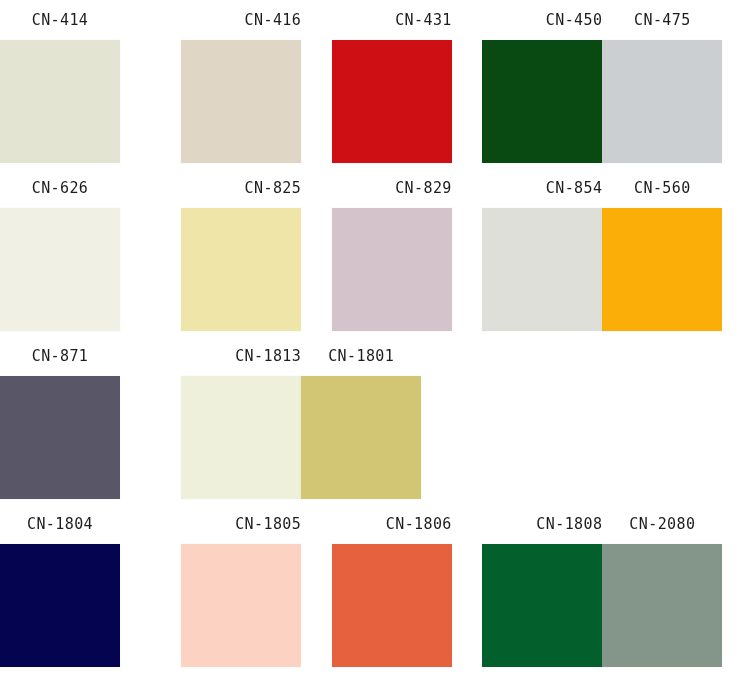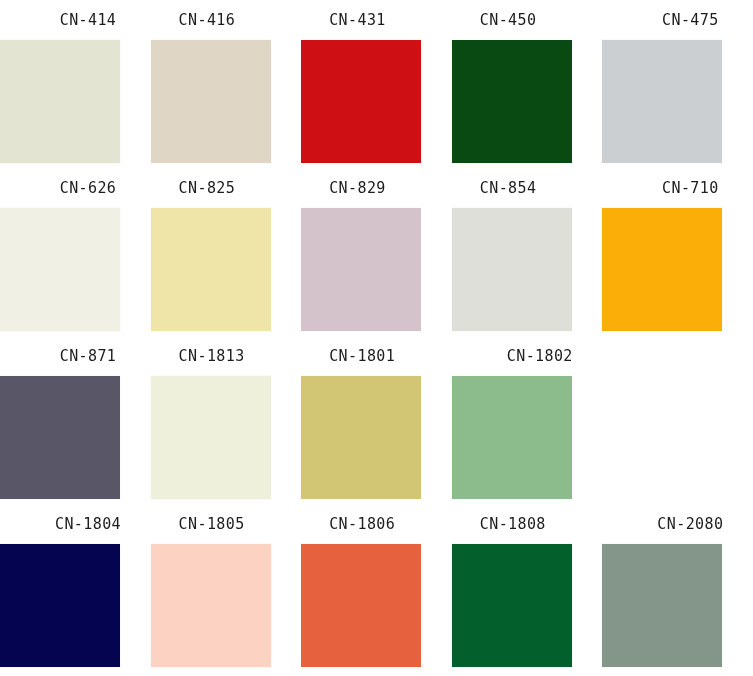--- a/index.html
+++ b/index.html
@@ -29,34 +29,33 @@
     height: 168px;
     box-sizing: border-box;
   }
 
   .swatch-cell {
     width: 150.6px;
     height: 168px;
     box-sizing: border-box;
     display: flex;
     flex-direction: column;
-    align-items: flex-start;
+    align-items: flex-end;
   }
 
   .swatch-label {
     height: 40px;
     line-height: 40px;
     font-size: 15px;
     letter-spacing: 0.4px;
     color: #1d1d1d;
     text-align: center;
     white-space: nowrap;
     font-family: "DejaVu Sans Mono", "Liberation Mono", monospace;
     user-select: none;
-    margin-left: 28px;
   }
 
   .swatch-chip {
     width: 120px;
     height: 123px;
     box-sizing: border-box;
     box-shadow: 0 0 0 0.5px rgba(0,0,0,0.035);
   }
 
   
@@ -114,41 +113,37 @@
     </div>
     <div class="swatch-cell">
       <div class="swatch-label">CN-829</div>
       <div class="swatch-chip" style="background-color: rgb(213, 195, 203);"></div>
     </div>
     <div class="swatch-cell">
       <div class="swatch-label">CN-854</div>
       <div class="swatch-chip" style="background-color: rgb(222, 223, 217);"></div>
     </div>
     <div class="swatch-cell">
-      <div class="swatch-label">CN-710</div>
+      <div class="swatch-label">CN-560</div>
       <div class="swatch-chip" style="background-color: rgb(251, 174, 8);"></div>
     </div>
   </div>
 
   <div class="swatch-row">
     <div class="swatch-cell">
       <div class="swatch-label">CN-871</div>
       <div class="swatch-chip" style="background-color: rgb(89, 86, 103);"></div>
     </div>
     <div class="swatch-cell">
       <div class="swatch-label">CN-1813</div>
       <div class="swatch-chip" style="background-color: rgb(239, 240, 220);"></div>
     </div>
     <div class="swatch-cell">
       <div class="swatch-label">CN-1801</div>
       <div class="swatch-chip" style="background-color: rgb(210, 198, 116);"></div>
-    </div>
-    <div class="swatch-cell">
-      <div class="swatch-label">CN-1802</div>
-      <div class="swatch-chip" style="background-color: rgb(140, 188, 139);"></div>
     </div>
   </div>
 
   <div class="swatch-row">
     <div class="swatch-cell">
       <div class="swatch-label">CN-1804</div>
       <div class="swatch-chip" style="background-color: rgb(4, 4, 81);"></div>
     </div>
     <div class="swatch-cell">
       <div class="swatch-label">CN-1805</div>

